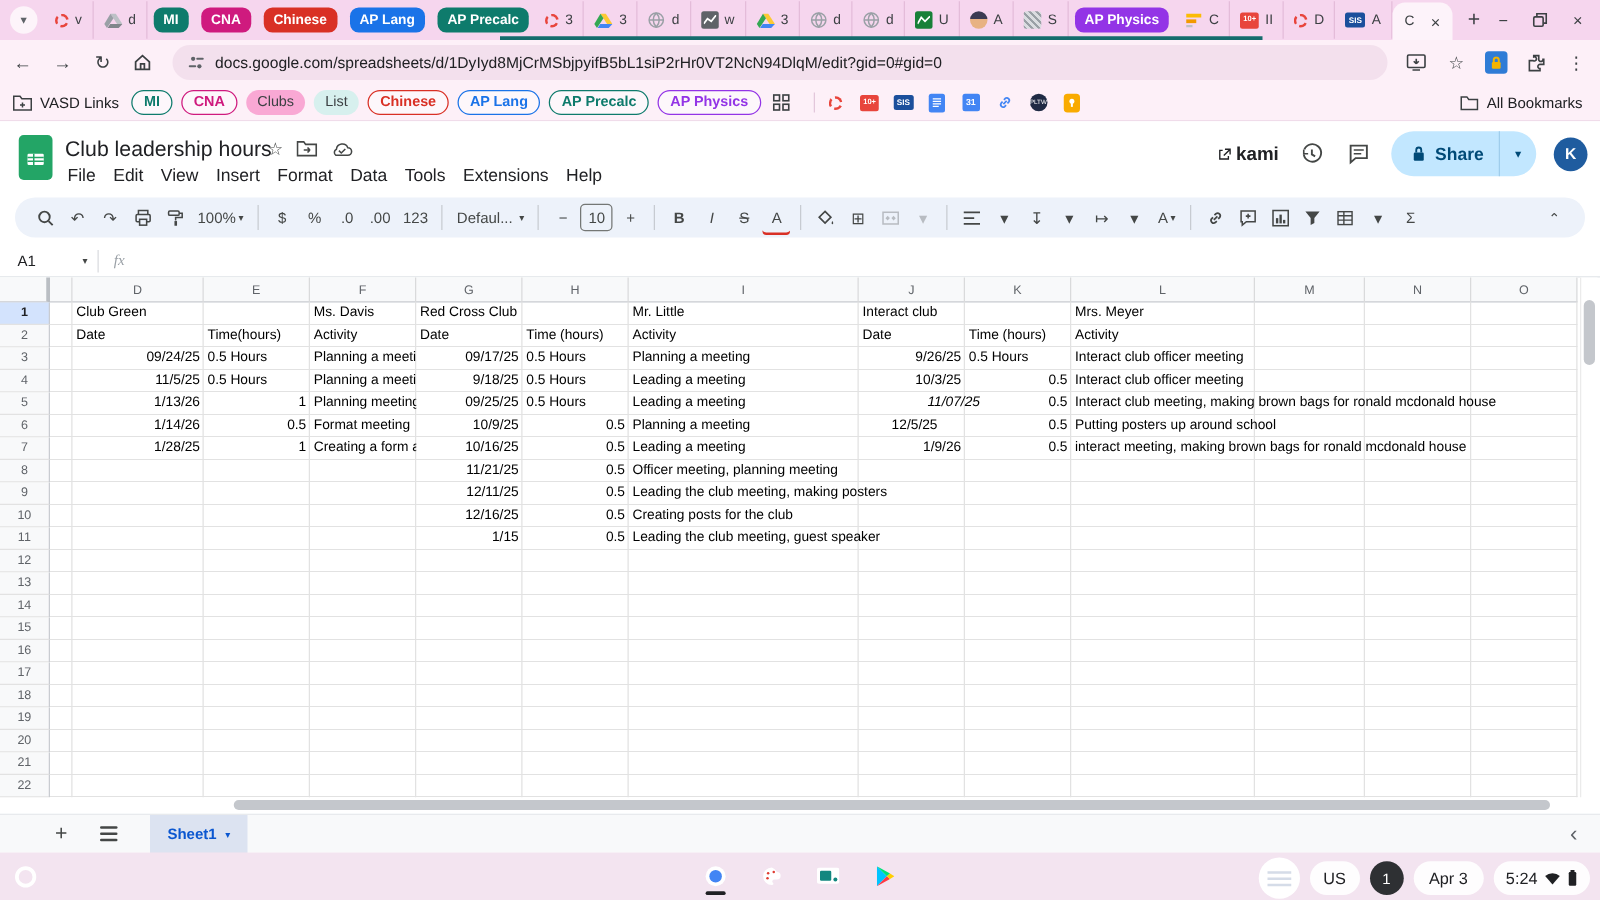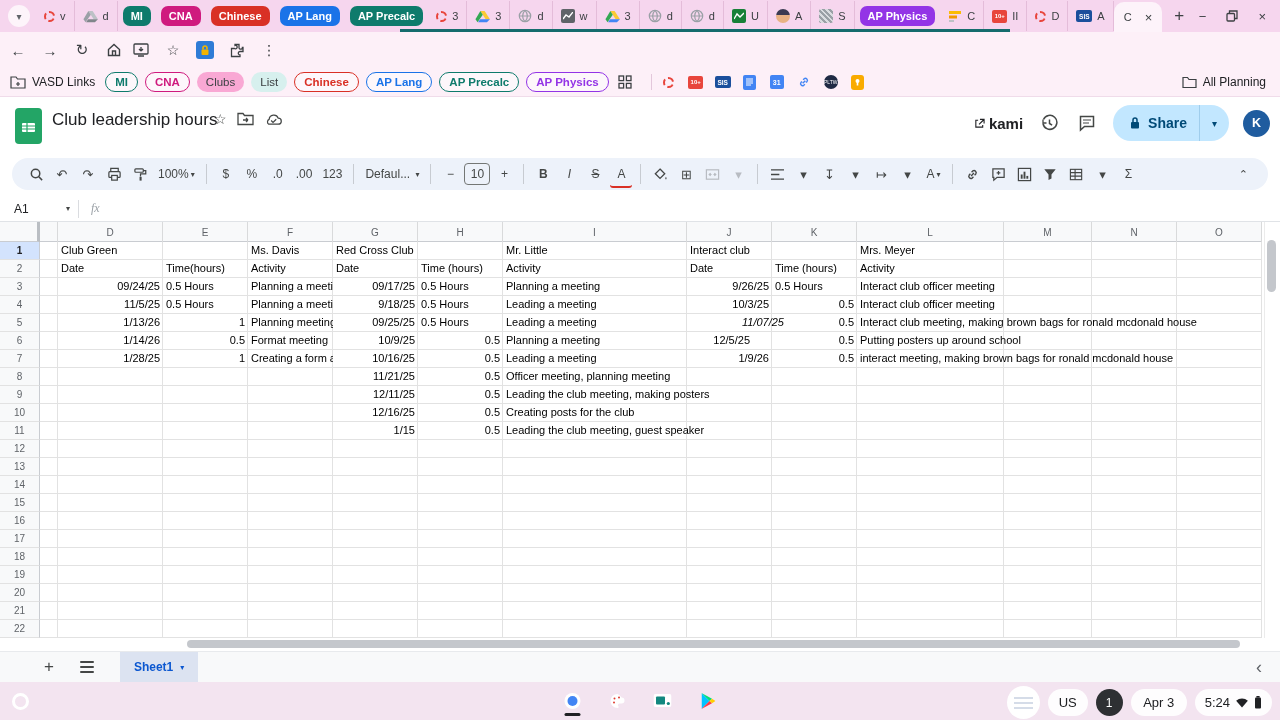--- a/index.html
+++ b/index.html
@@ -283,20 +283,31 @@
   <div id="btoolbar">
     <span class="nav-ic">←</span>
     <span class="nav-ic">→</span>
     <span class="nav-ic">↻</span>
     <span class="nav-ic">
         <svg width="16" height="16" viewBox="0 0 16 16" fill="none" stroke="#3c4043" stroke-width="1.4">
           <path d="M2.5 7.5L8 2.5l5.5 5v6h-11z"></path>
           <path d="M6.5 13.5V9h3v4.5"></path>
         </svg>
       </span>
+    <div id="omnibox">
+      <span>
+          <svg width="14" height="14" viewBox="0 0 14 14" fill="#5f6368">
+            <circle cx="4.5" cy="4" r="1.7"></circle>
+            <rect x="7" y="3.2" width="6" height="1.6" rx=".8"></rect>
+            <circle cx="9.5" cy="10" r="1.7"></circle>
+            <rect x="1" y="9.2" width="6" height="1.6" rx=".8"></rect>
+          </svg>
+        </span>
+      <span id="url-text">docs.google.com/spreadsheets/d/1DyIyd8MjCrMSbjpyifB5bL1siP2rHr0VT2NcN94DlqM/edit?gid=0#gid=0</span>
+    </div>
     <span class="right-ic">
         <svg width="16" height="14" viewBox="0 0 16 14" fill="none" stroke="#3c4043" stroke-width="1.3">
           <rect x="1" y="1" width="14" height="10" rx="1"></rect>
           <path d="M5 13h6M8 4v4M8 8l-2-2M8 8l2-2"></path>
         </svg>
       </span>
     <span class="right-ic">☆</span>
     <span class="right-ic">
         <span style="display:flex;width:18px;height:18px;background:#2f7cd6;border-radius:3px;align-items:center;justify-content:center">
           <svg width="10" height="11" viewBox="0 0 10 11" fill="none" stroke="#f4b400" stroke-width="1.6">
@@ -378,21 +389,21 @@
             </svg>
           </span>
         </span>
       </div>
     <div id="all-bm">
       <span>
           <svg width="15" height="13" viewBox="0 0 15 13" fill="none" stroke="#3c4043" stroke-width="1.2">
             <path d="M1 1.5h4.5L7 3.5h7v8H1z"></path>
           </svg>
         </span>
-      <span>All Planning</span>
+      <span>All Bookmarks</span>
     </div>
   </div>
 
   <div id="sheets-header">
     <div id="sheets-logo">
         <svg width="15" height="19" viewBox="0 0 15 19">
           <rect x="1" y="6" width="13" height="9" fill="#fff" rx="1"></rect>
           <path d="M1 9h13M1 12h13M6 6v9" stroke="#23a566" stroke-width="1.2"></path>
         </svg>
       </div>
@@ -405,20 +416,31 @@
             <path d="M6 8h5M11 8L9 6M11 8l-2 2"></path>
           </svg>
         </span>
       <span>
           <svg width="19" height="14" viewBox="0 0 20 14" fill="none" stroke="#444746" stroke-width="1.3">
             <path d="M5 12.5h10a3.2 3.2 0 000-6.4 5 5 0 00-9.6 1.3A2.9 2.9 0 005 12.5z"></path>
             <path d="M7.5 8.6l2 2 3.4-3.4"></path>
           </svg>
         </span>
     </div>
+    <div id="menubar">
+        <span class="menu-item">File</span>
+        <span class="menu-item">Edit</span>
+        <span class="menu-item">View</span>
+        <span class="menu-item">Insert</span>
+        <span class="menu-item">Format</span>
+        <span class="menu-item">Data</span>
+        <span class="menu-item">Tools</span>
+        <span class="menu-item">Extensions</span>
+        <span class="menu-item">Help</span>
+      </div>
     <div id="header-right">
       <div id="kami">
         <span>
             <svg width="11" height="11" viewBox="0 0 12 12" fill="none" stroke="#202124" stroke-width="1.2">
               <path d="M4.5 2.5H2V10h7.5V7.5M6.5 1.5H11V6M10.6 1.9L5.5 7"></path>
             </svg>
           </span>
         <span>kami</span>
       </div>
       <span class="hdr-ic">

